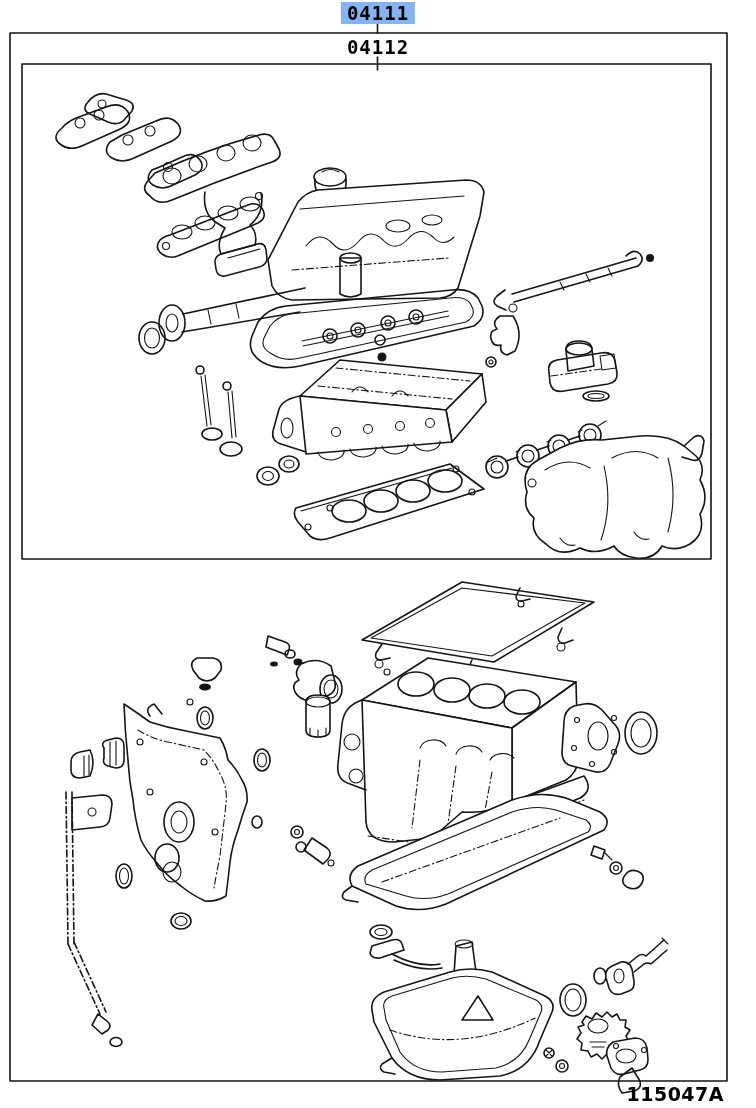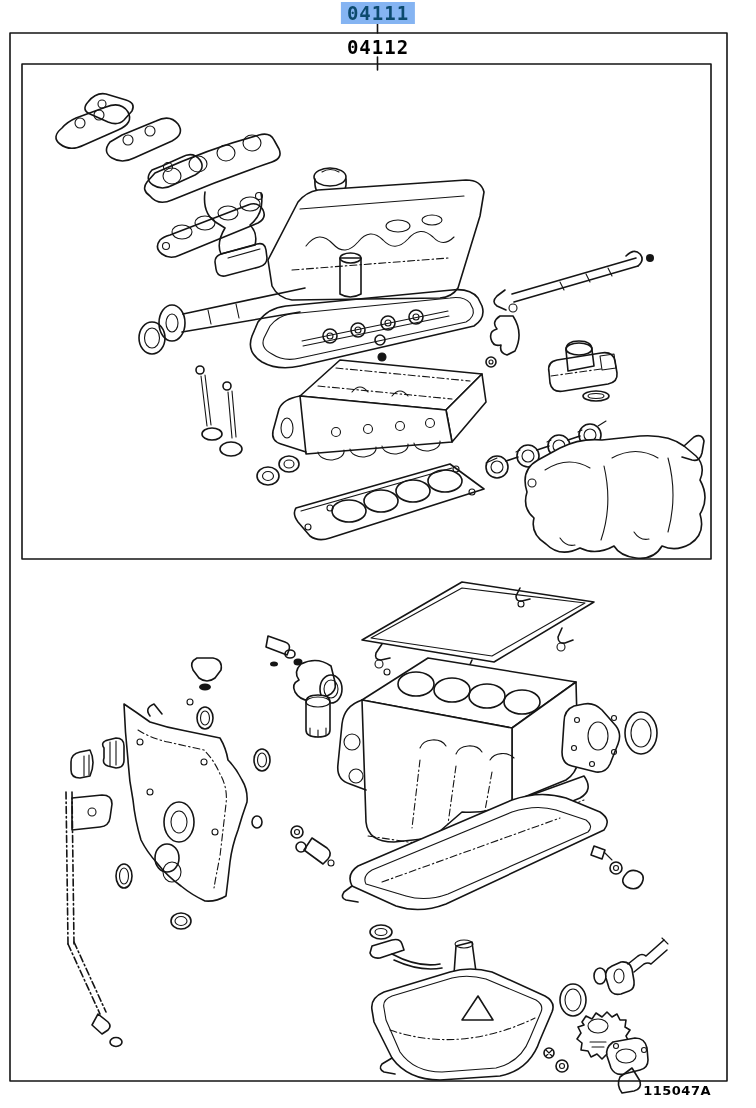--- a/index.html
+++ b/index.html
@@ -11,21 +11,21 @@
   svg .paper{fill:#ffffff;stroke:#151515;stroke-width:1.6;stroke-linecap:round;stroke-linejoin:round;}
   svg .dk{fill:#151515;stroke:none;}
   svg .dashdot{stroke-dasharray:7 3 1.5 3;}
   svg .dots{stroke-dasharray:1.5 7;stroke-width:1.4;}
   svg .ticks{stroke-dasharray:1.5 2.2;stroke-width:2.4;}
   .callout{position:absolute;left:50%;transform:translateX(-50%);
            font-family:"DejaVu Sans Mono",monospace;font-weight:700;font-size:19px;
            letter-spacing:1px;line-height:22px;padding:0 6px;white-space:nowrap;}
   #callout-selected{top:2px;}
   #callout-plain{top:36px;color:#000000;}
-  #figcode{position:absolute;right:45px;top:1083px;font-weight:700;font-size:13px;color:#000;
+  #figcode{position:absolute;right:32px;top:1083px;font-weight:700;font-size:19px;color:#000;
            font-family:"DejaVu Sans",sans-serif;letter-spacing:0.5px;}
 </style>
 </head>
 <body>
 
 <div id="page" style="background: rgb(255, 255, 255);">
 
   <svg id="fig" viewBox="0 0 756 1108" xmlns="http://www.w3.org/2000/svg">
 
     <g>
@@ -390,19 +390,19 @@
     <g>
       <ellipse class="ln" cx="600" cy="976" rx="6" ry="8"></ellipse>
       <path class="paper" d="M612,966 q-8,4 -6,12 l3,10 q3,8 12,6 l8,-3 q6,-2 5,-10 l-2,-12 q-2,-8 -11,-7 z"></path>
       <ellipse class="thin" cx="619" cy="976" rx="5" ry="7"></ellipse>
       <path class="ln" d="M628,964 l10,-8 q4,-3 8,0 l18,-16 M634,972 l10,-8 q4,-2 7,0 l16,-14"></path>
       <line class="thin" x1="662" y1="938" x2="668" y2="944"></line>
     </g>
 
   </svg>
 
-  <div id="callout-selected" class="callout" style="background: rgb(133, 180, 242); color: #0c4a6e;">04111</div>
+  <div id="callout-selected" class="callout" style="background: rgb(133, 180, 242); color: #000000;">04111</div>
 
   <div id="callout-plain" class="callout" style="color: #000000;">04112</div>
 
   <div id="figcode">115047A</div>
 
 </div>
 
 </body></html>

